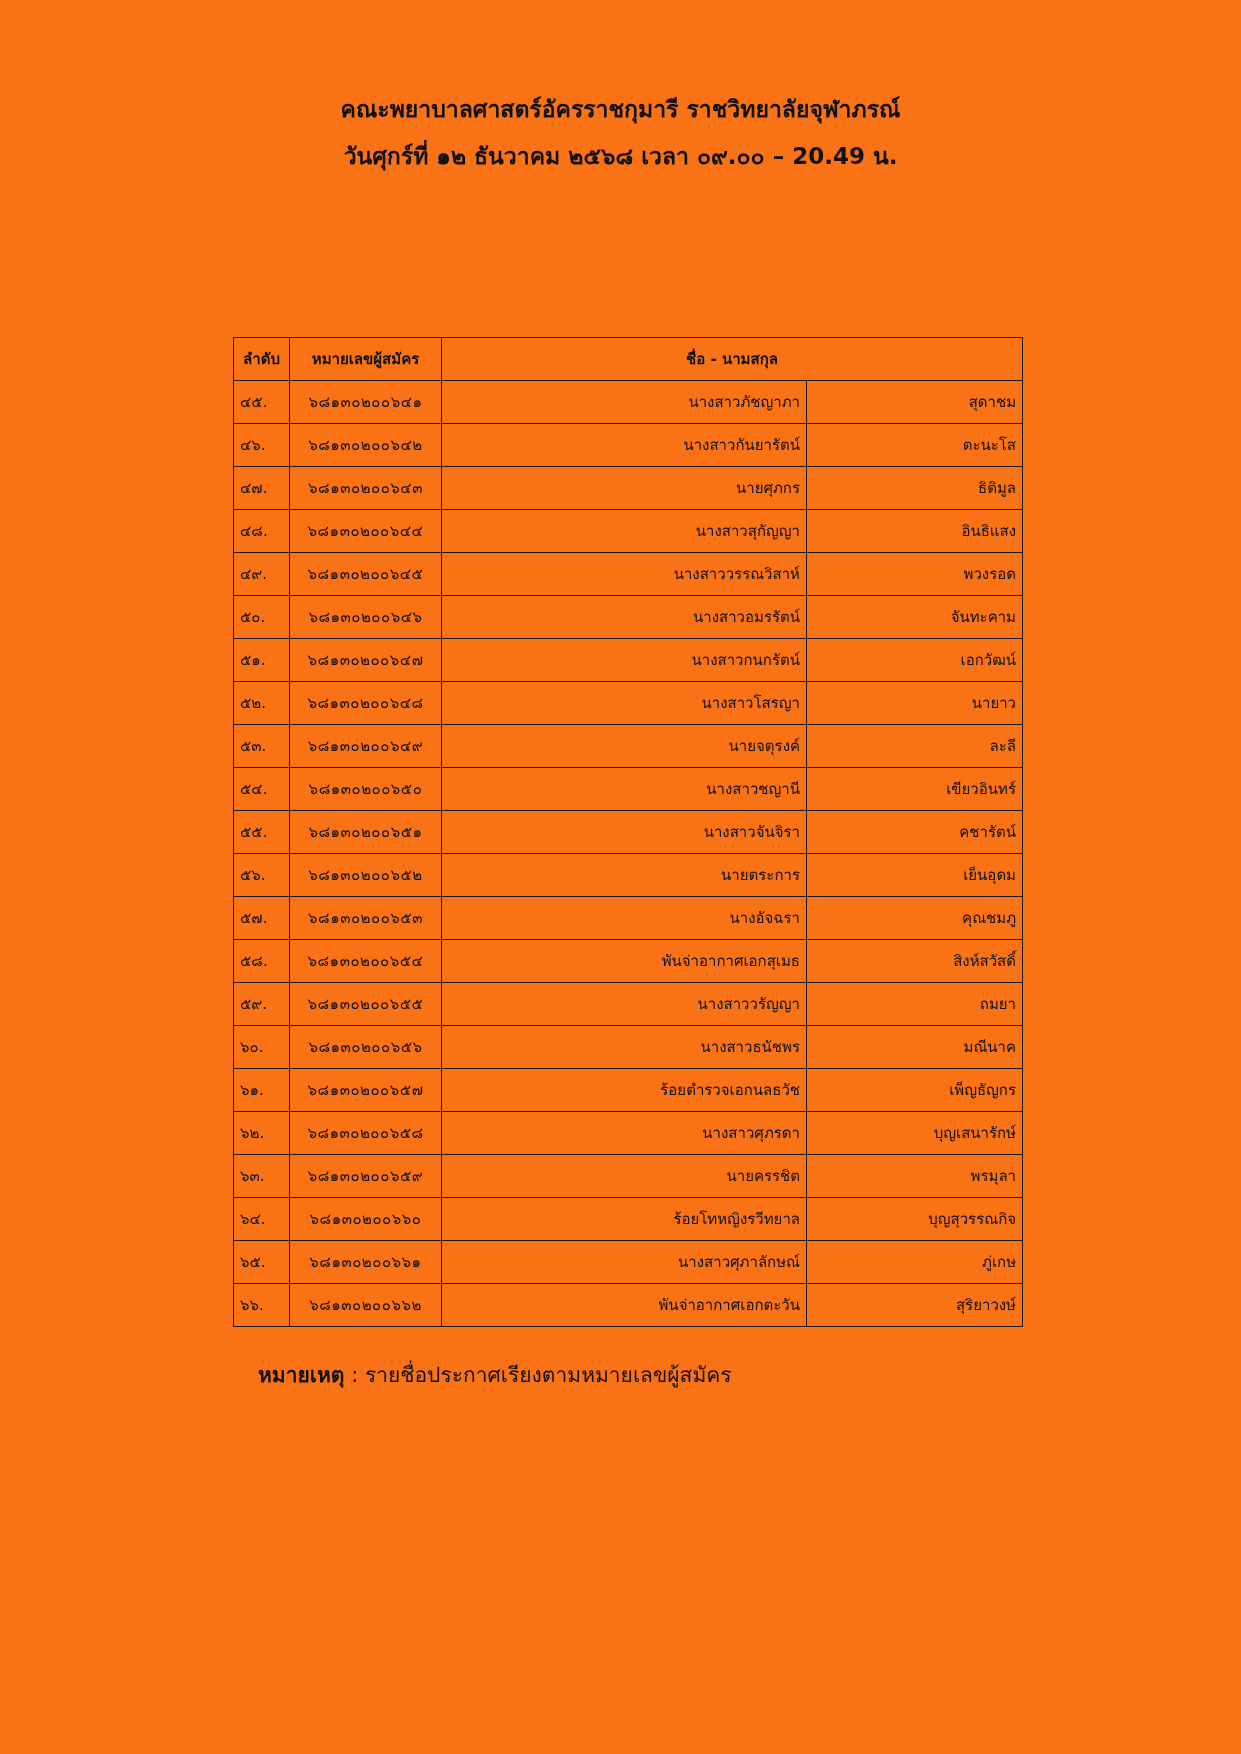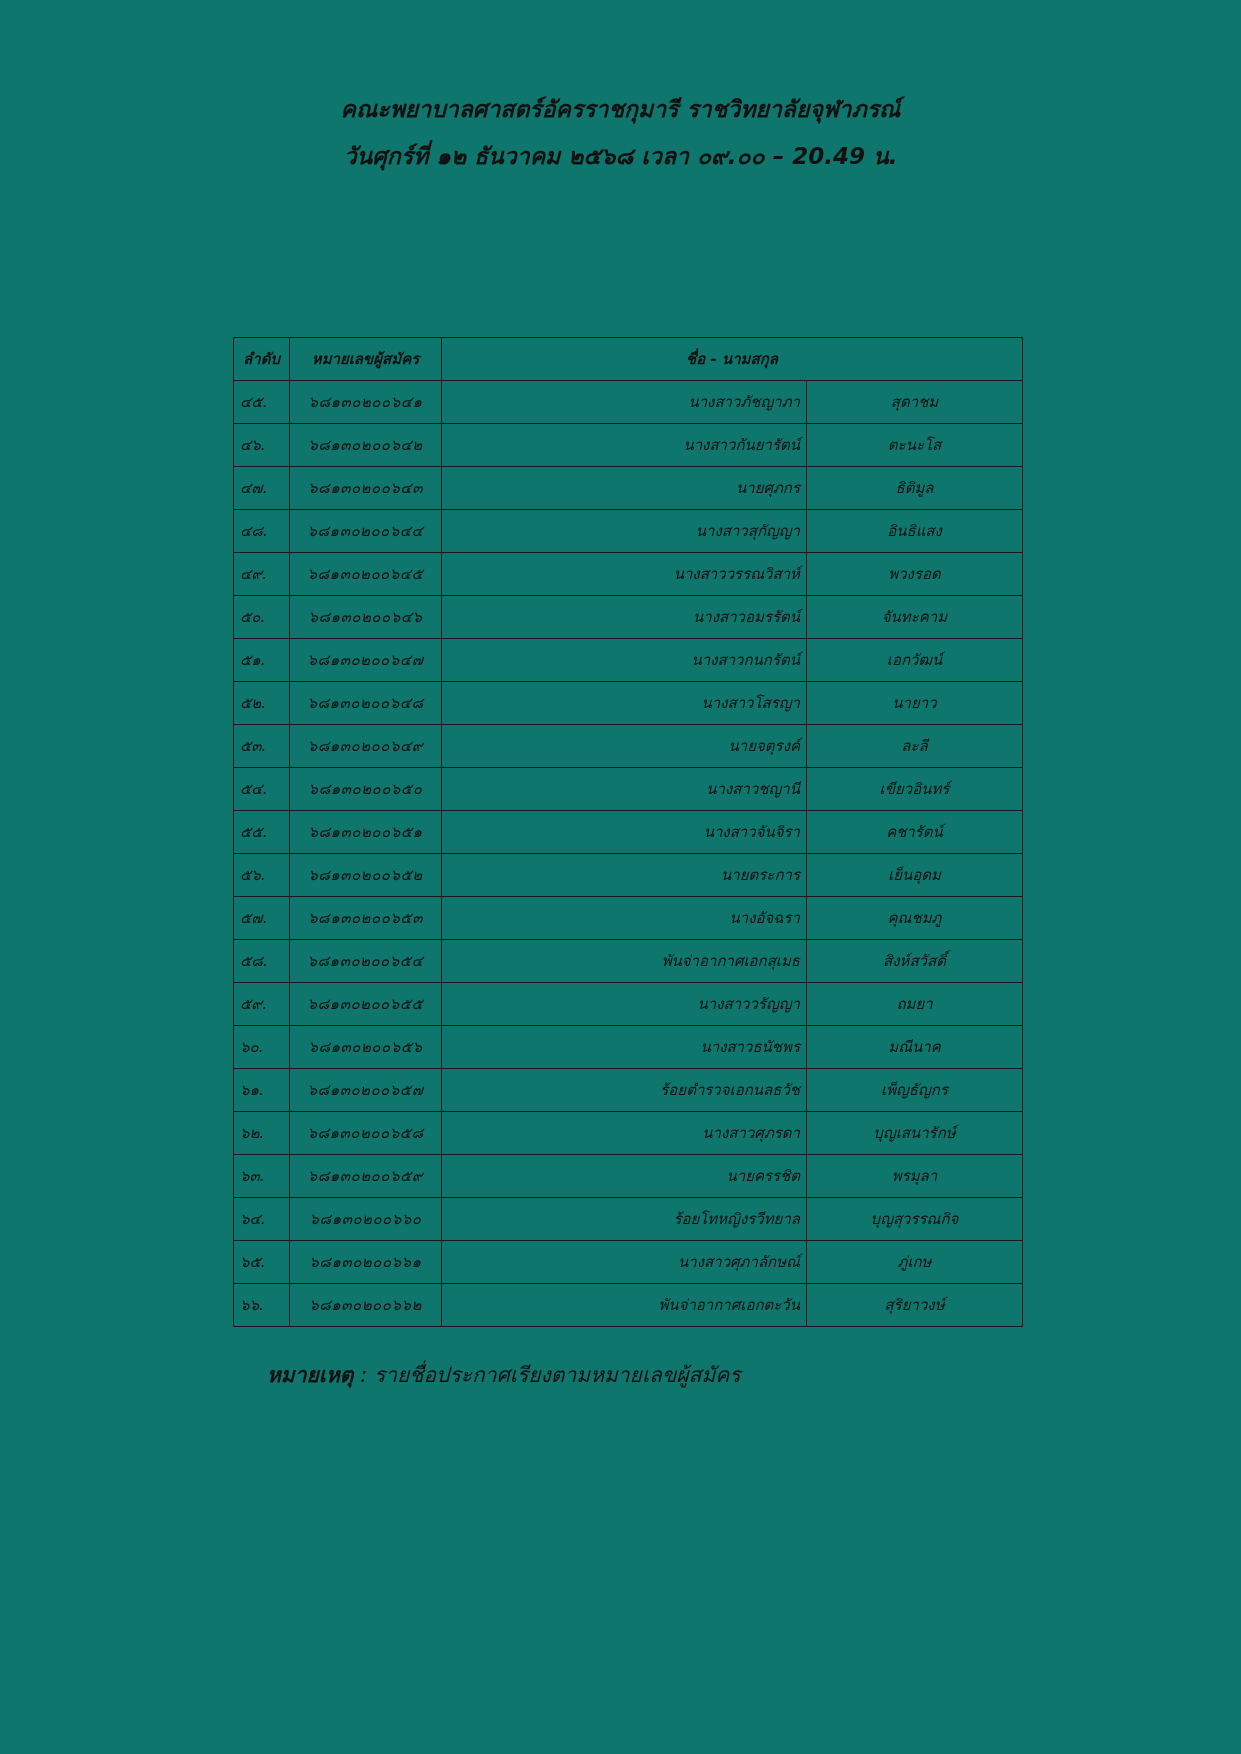--- a/index.html
+++ b/index.html
@@ -11,22 +11,21 @@
   body {
     width: 1241px;
     height: 1754px;
     position: relative;
     font-family: "DejaVu Sans", "Liberation Sans", sans-serif;
     color: #111111;
   }
   .page {
     position: absolute;
     inset: 0;
-    background: #0f766e;
-    font-style: italic;
+    background: #f97316;
   }
   .title-block {
     position: absolute;
     top: 86px;
     left: 0;
     width: 100%;
     text-align: center;
   }
   .title-line {
     font-size: 23px;
@@ -57,29 +56,29 @@
     white-space: nowrap;
   }
   table.applicants th {
     font-weight: bold;
     text-align: center;
     padding: 0;
   }
   td.cell-order  { text-align: left; }
   td.cell-number { text-align: center; letter-spacing: 0.5px; }
   td.cell-first  { text-align: right; padding-left: 12px; }
-  td.cell-last   { text-align: center; padding-left: 14px; }
+  td.cell-last   { text-align: right; padding-left: 14px; }
   .note {
     position: absolute;
     top: 1358px;
     left: 258px;
     font-size: 21px;
     white-space: nowrap;
   }
-  .note .note-label { font-weight: bold; margin-left: 9px; }
+  .note .note-label { font-weight: bold; }
 </style>
 </head>
 <body>
 
 <div class="page">
 
   <div class="title-block">
     <div class="title-line">คณะพยาบาลศาสตร์อัครราชกุมารี ราชวิทยาลัยจุฬาภรณ์</div>
     <div class="title-line">วันศุกร์ที่ ๑๒ ธันวาคม ๒๕๖๘ เวลา ๐๙.๐๐ – 20.49 น.</div>
   </div>

